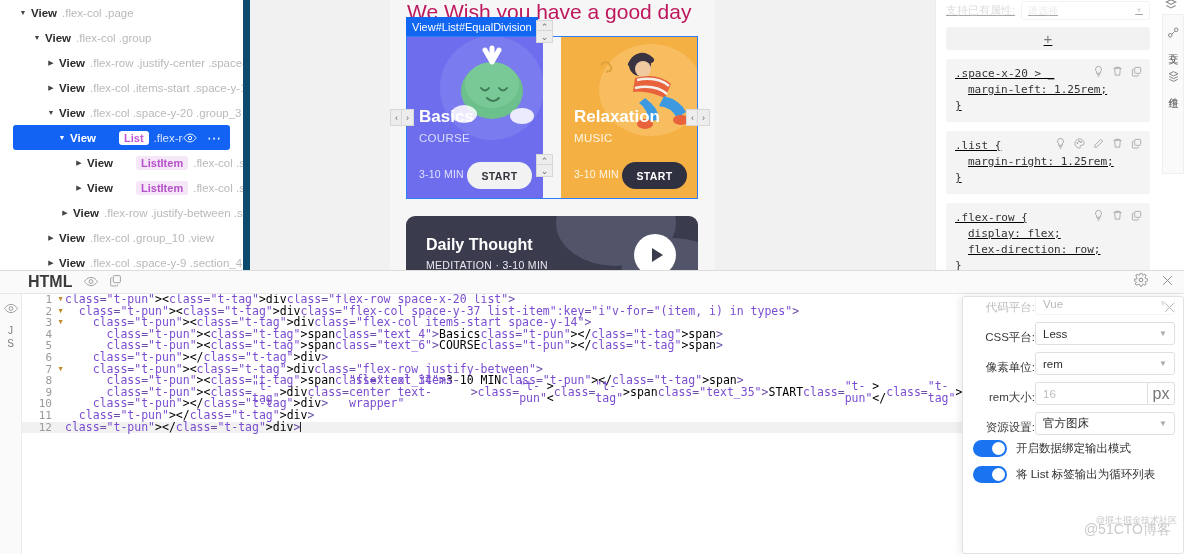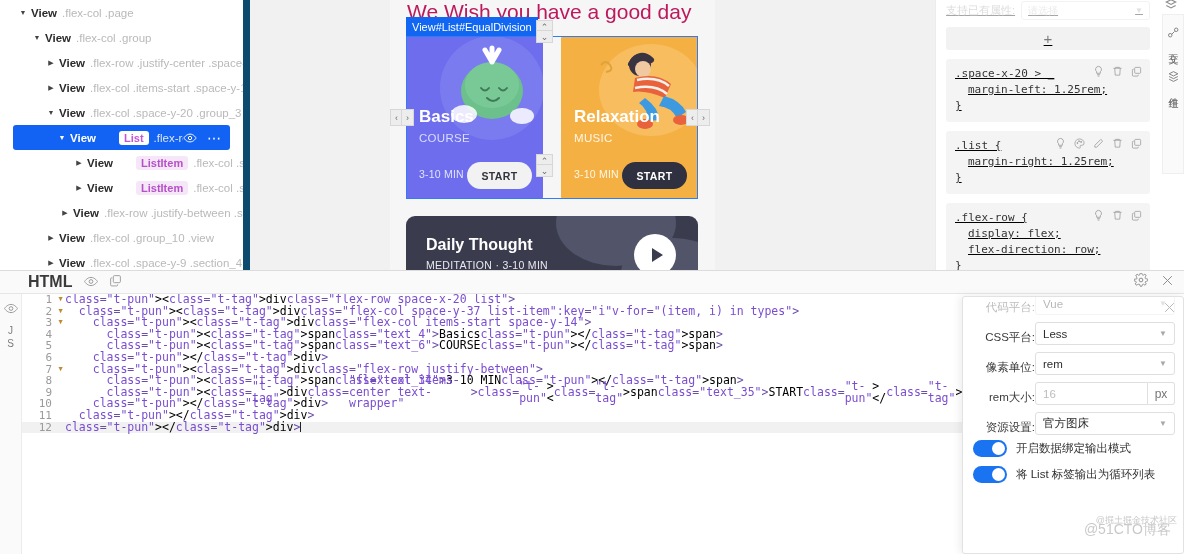--- a/index.html
+++ b/index.html
@@ -273,21 +273,21 @@
     flex: 1; height: 23px; border: 1px solid #dfdfdf; border-radius: 3px;
     display: flex; align-items: center; padding: 0 7px;
     font-size: 11.5px; color: #2e2e2e; background: #fff; justify-content: space-between;
   }
   .set-ctrl.gray { background: #efefef; border-color: #e6e6e6; }
   .set-ctrl .ph { color: #bdbdbd; }
   .chev { color: #a8a8a8; font-size: 8px; }
   .unit-box {
     width: 27px; height: 23px; border: 1px solid #dfdfdf; border-left: none;
     border-radius: 0 3px 3px 0; display: flex; align-items: center;
-    justify-content: center; font-size: 12px; color: #777; background: #fff;
+    justify-content: center; font-size: 16px; color: #777; background: #fff;
   }
   .pencil { color: #6a6a6a; margin-left: 6px; flex: 0 0 auto; }
   .toggle-row { display: flex; align-items: center; gap: 9px; padding: 3px 8px 3px 10px; height: 26px; }
   .switch {
     width: 34px; height: 17px; border-radius: 9px; background: #1a73f0;
     position: relative; flex: 0 0 34px;
   }
   .switch::after {
     content: ""; position: absolute; right: 2px; top: 2px;
     width: 13px; height: 13px; border-radius: 50%; background: #fff;

